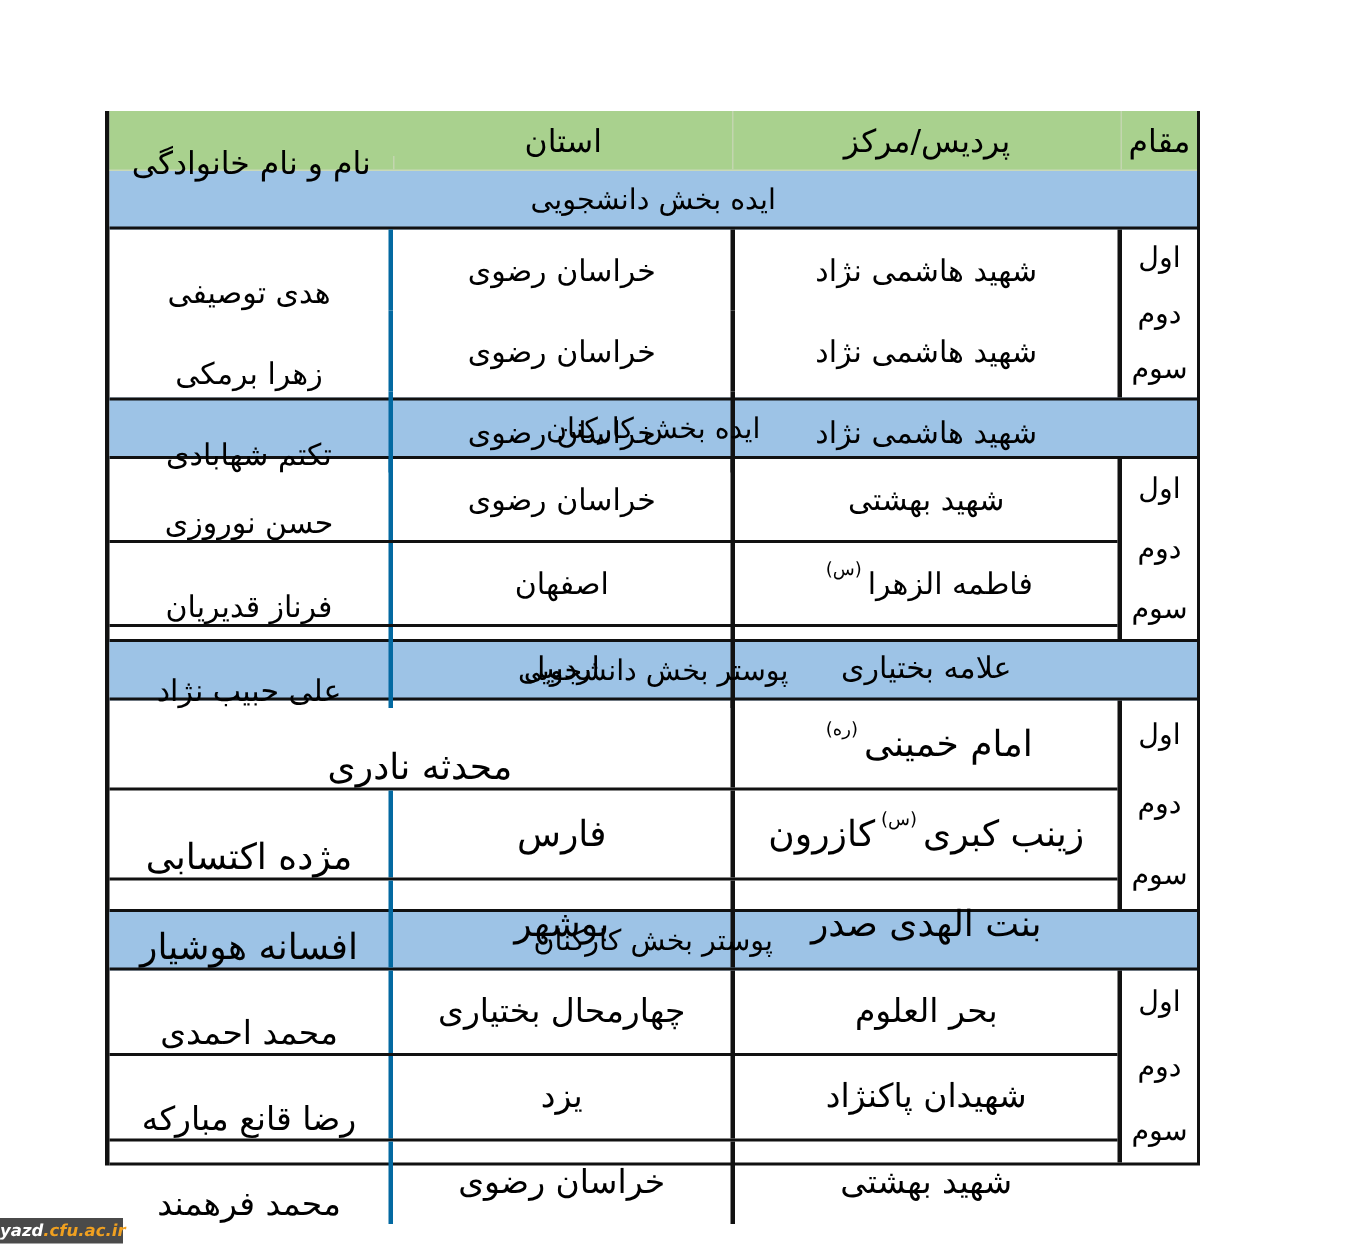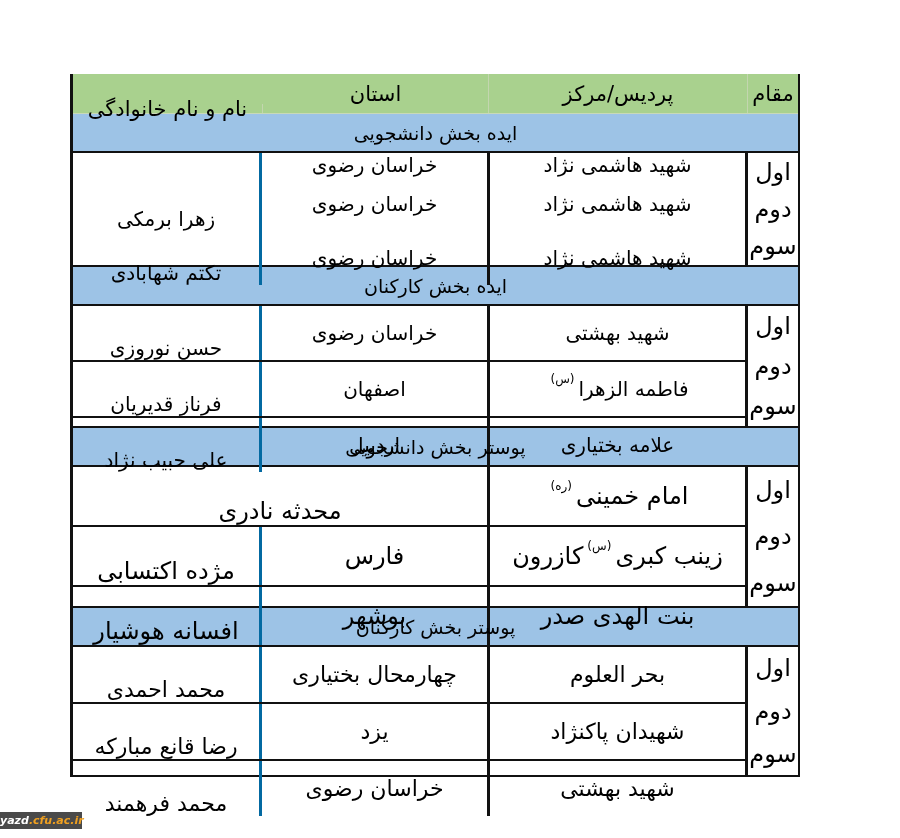--- a/index.html
+++ b/index.html
@@ -26,21 +26,21 @@
       height:37px; background:#9dc3e6;
       display:flex; align-items:center; justify-content:center;
       font-size:19px; border-bottom:2px solid #111;
     }
     .sec-bar.bt { border-top:2px solid #111; }
     .group { display:flex; }
     .rank-col {
       width:50px; flex:none; display:flex; flex-direction:column;
       border-left:3px solid #111;
     }
-    .rank-col .r { flex:1; display:flex; align-items:center; justify-content:center; font-size:24px; }
+    .rank-col .r { flex:1; display:flex; align-items:center; justify-content:center; font-size:19px; }
     .rows { flex:1; display:flex; flex-direction:column; }
     .row { display:flex; flex:1; }
     .row .c { display:flex; align-items:center; justify-content:center; white-space:nowrap; }
     .row .c-campus { width:255px; border-left:3px solid #111; }
     .row .c-prov { width:225px; border-left:3px solid #0369a1; }
     .g1 { height:112px; }
     .g1 .c { font-size:20px; }
     .g2 { height:120px; }
     .g2 .row + .row { border-top:2px solid #111; }
     .g2 .c { font-size:20px; }
@@ -76,20 +76,21 @@
   <div class="group g1">
     <div class="rank-col">
       <div class="r">اول</div>
       <div class="r">دوم</div>
       <div class="r">سوم</div>
     </div>
     <div class="rows">
       <div class="row">
         <div class="c c-campus">شهید هاشمی نژاد</div>
         <div class="c c-prov">خراسان رضوی</div>
+        <div class="c c-name">هدی توصیفی</div>
       </div>
       <div class="row">
         <div class="c c-campus">شهید هاشمی نژاد</div>
         <div class="c c-prov">خراسان رضوی</div>
         <div class="c c-name">زهرا برمکی</div>
       </div>
       <div class="row">
         <div class="c c-campus">شهید هاشمی نژاد</div>
         <div class="c c-prov">خراسان رضوی</div>
         <div class="c c-name">تکتم شهابادی</div>

